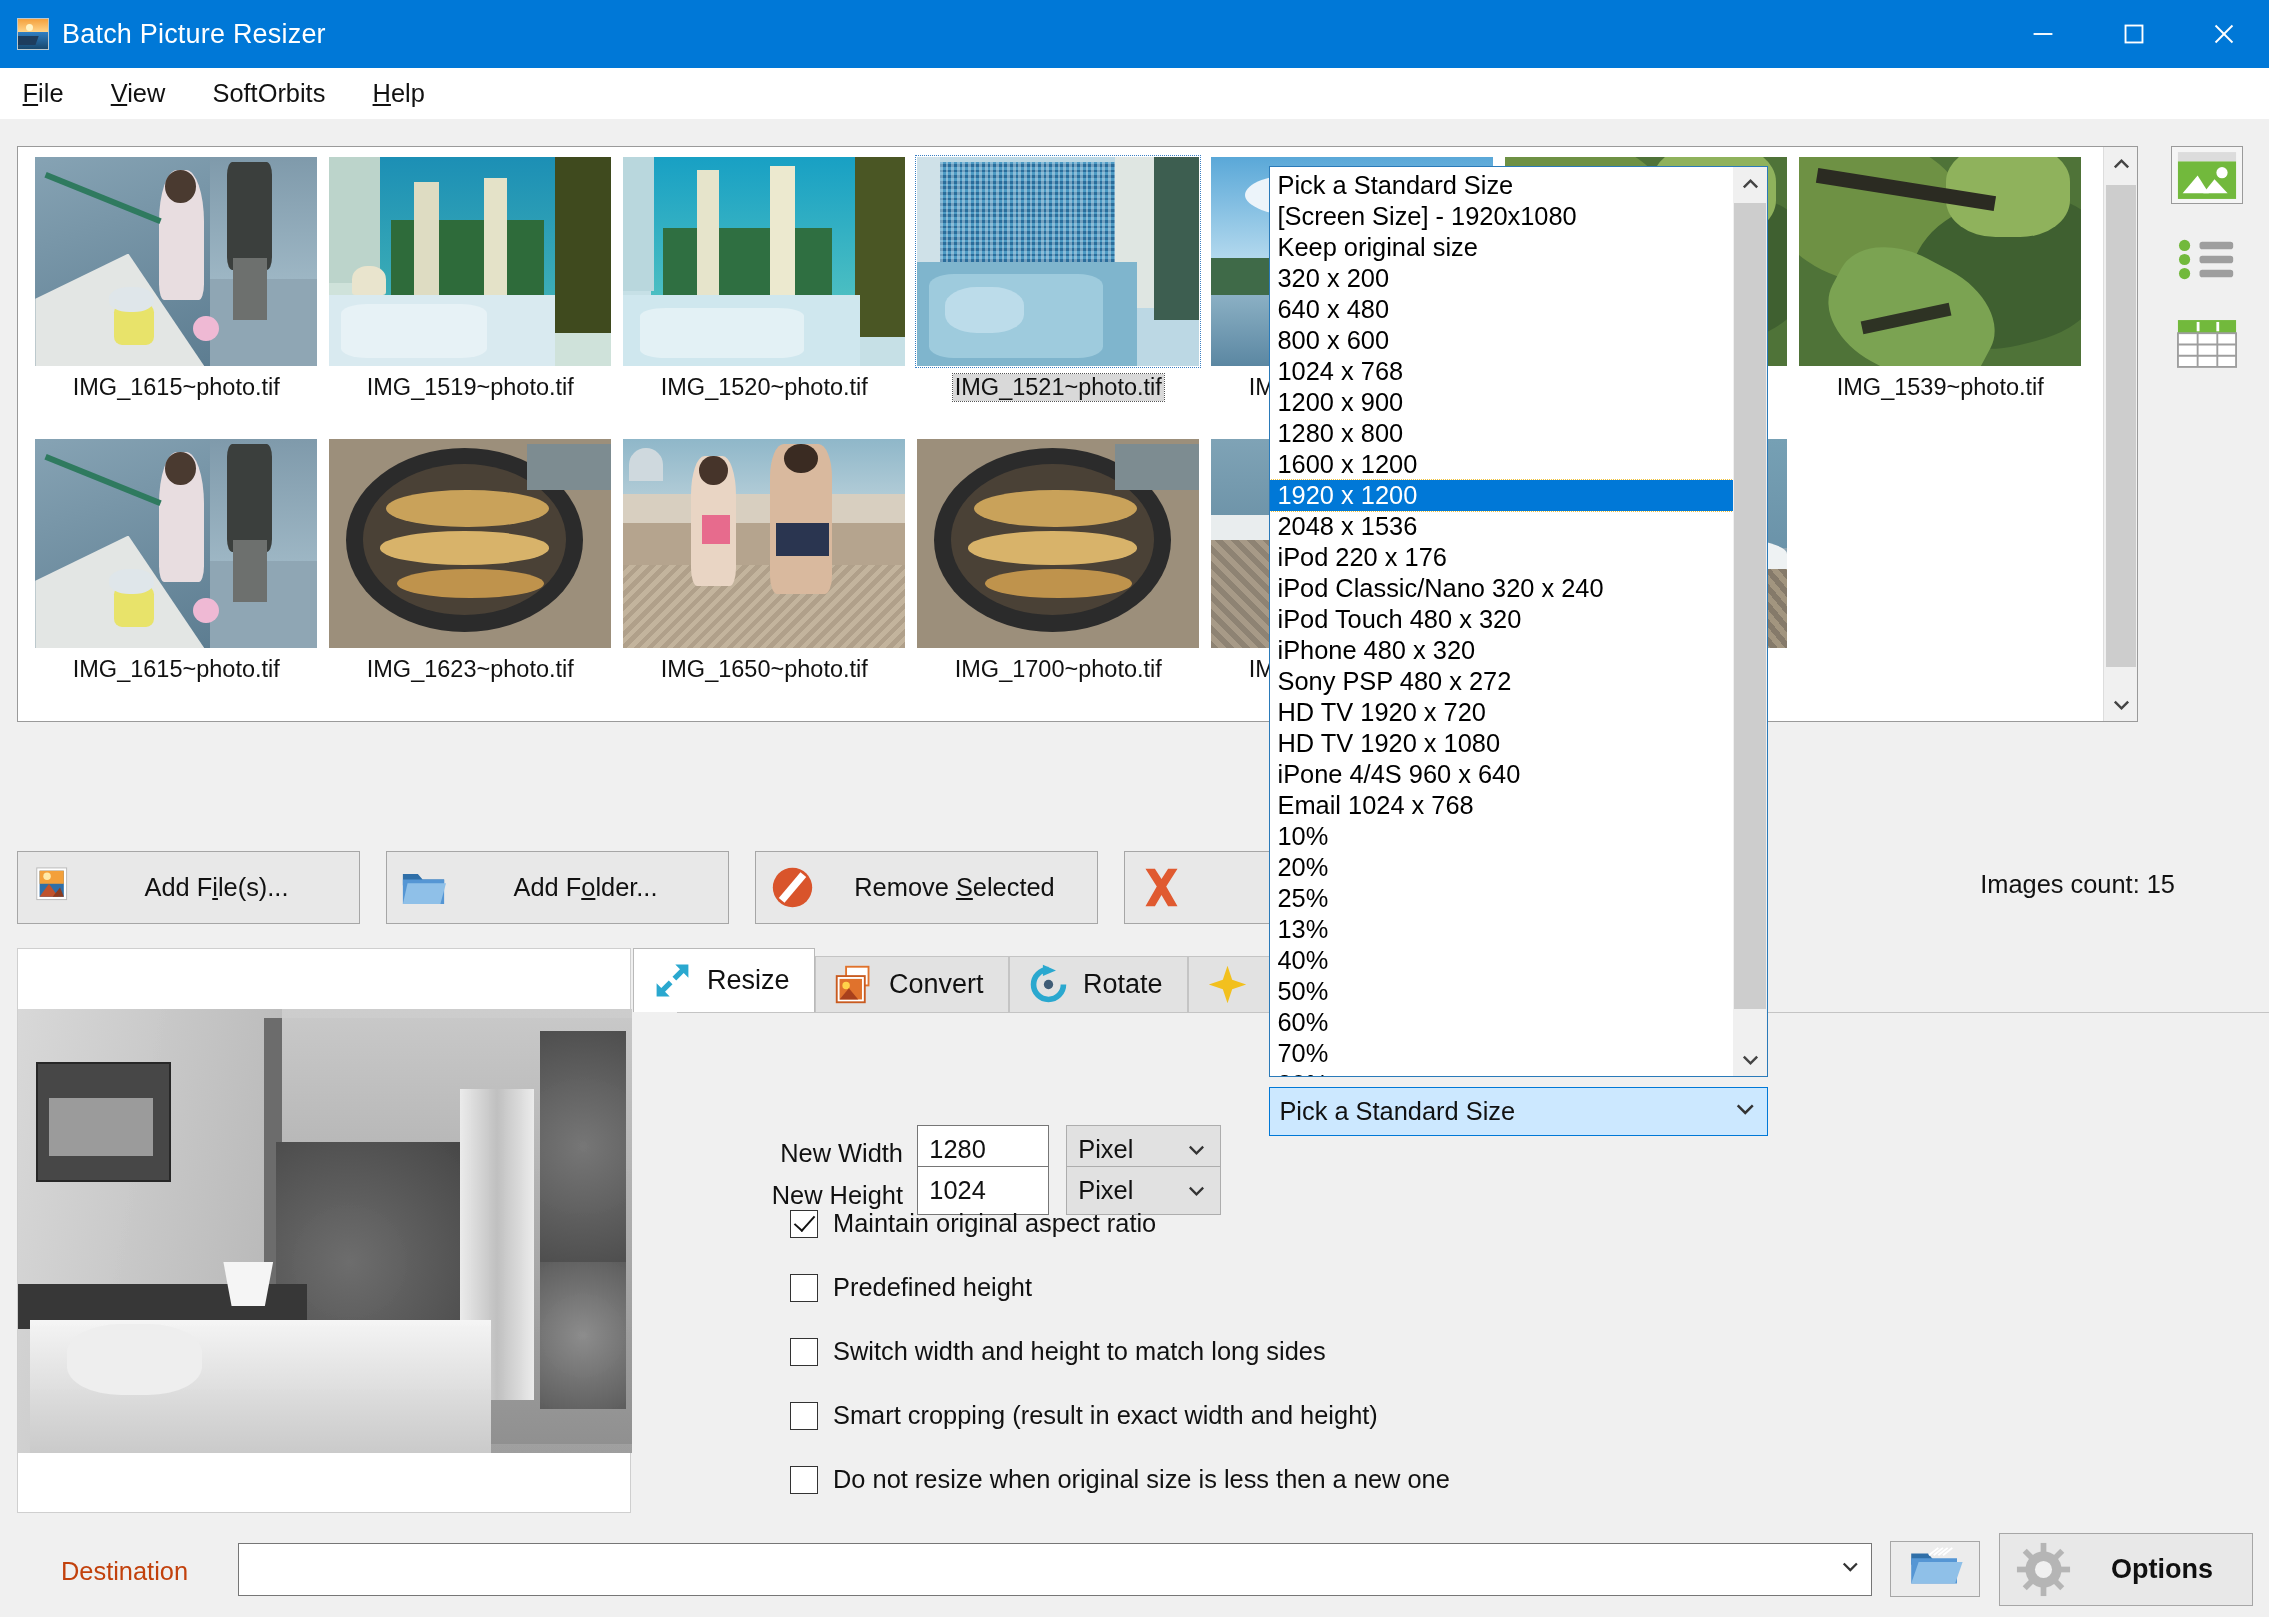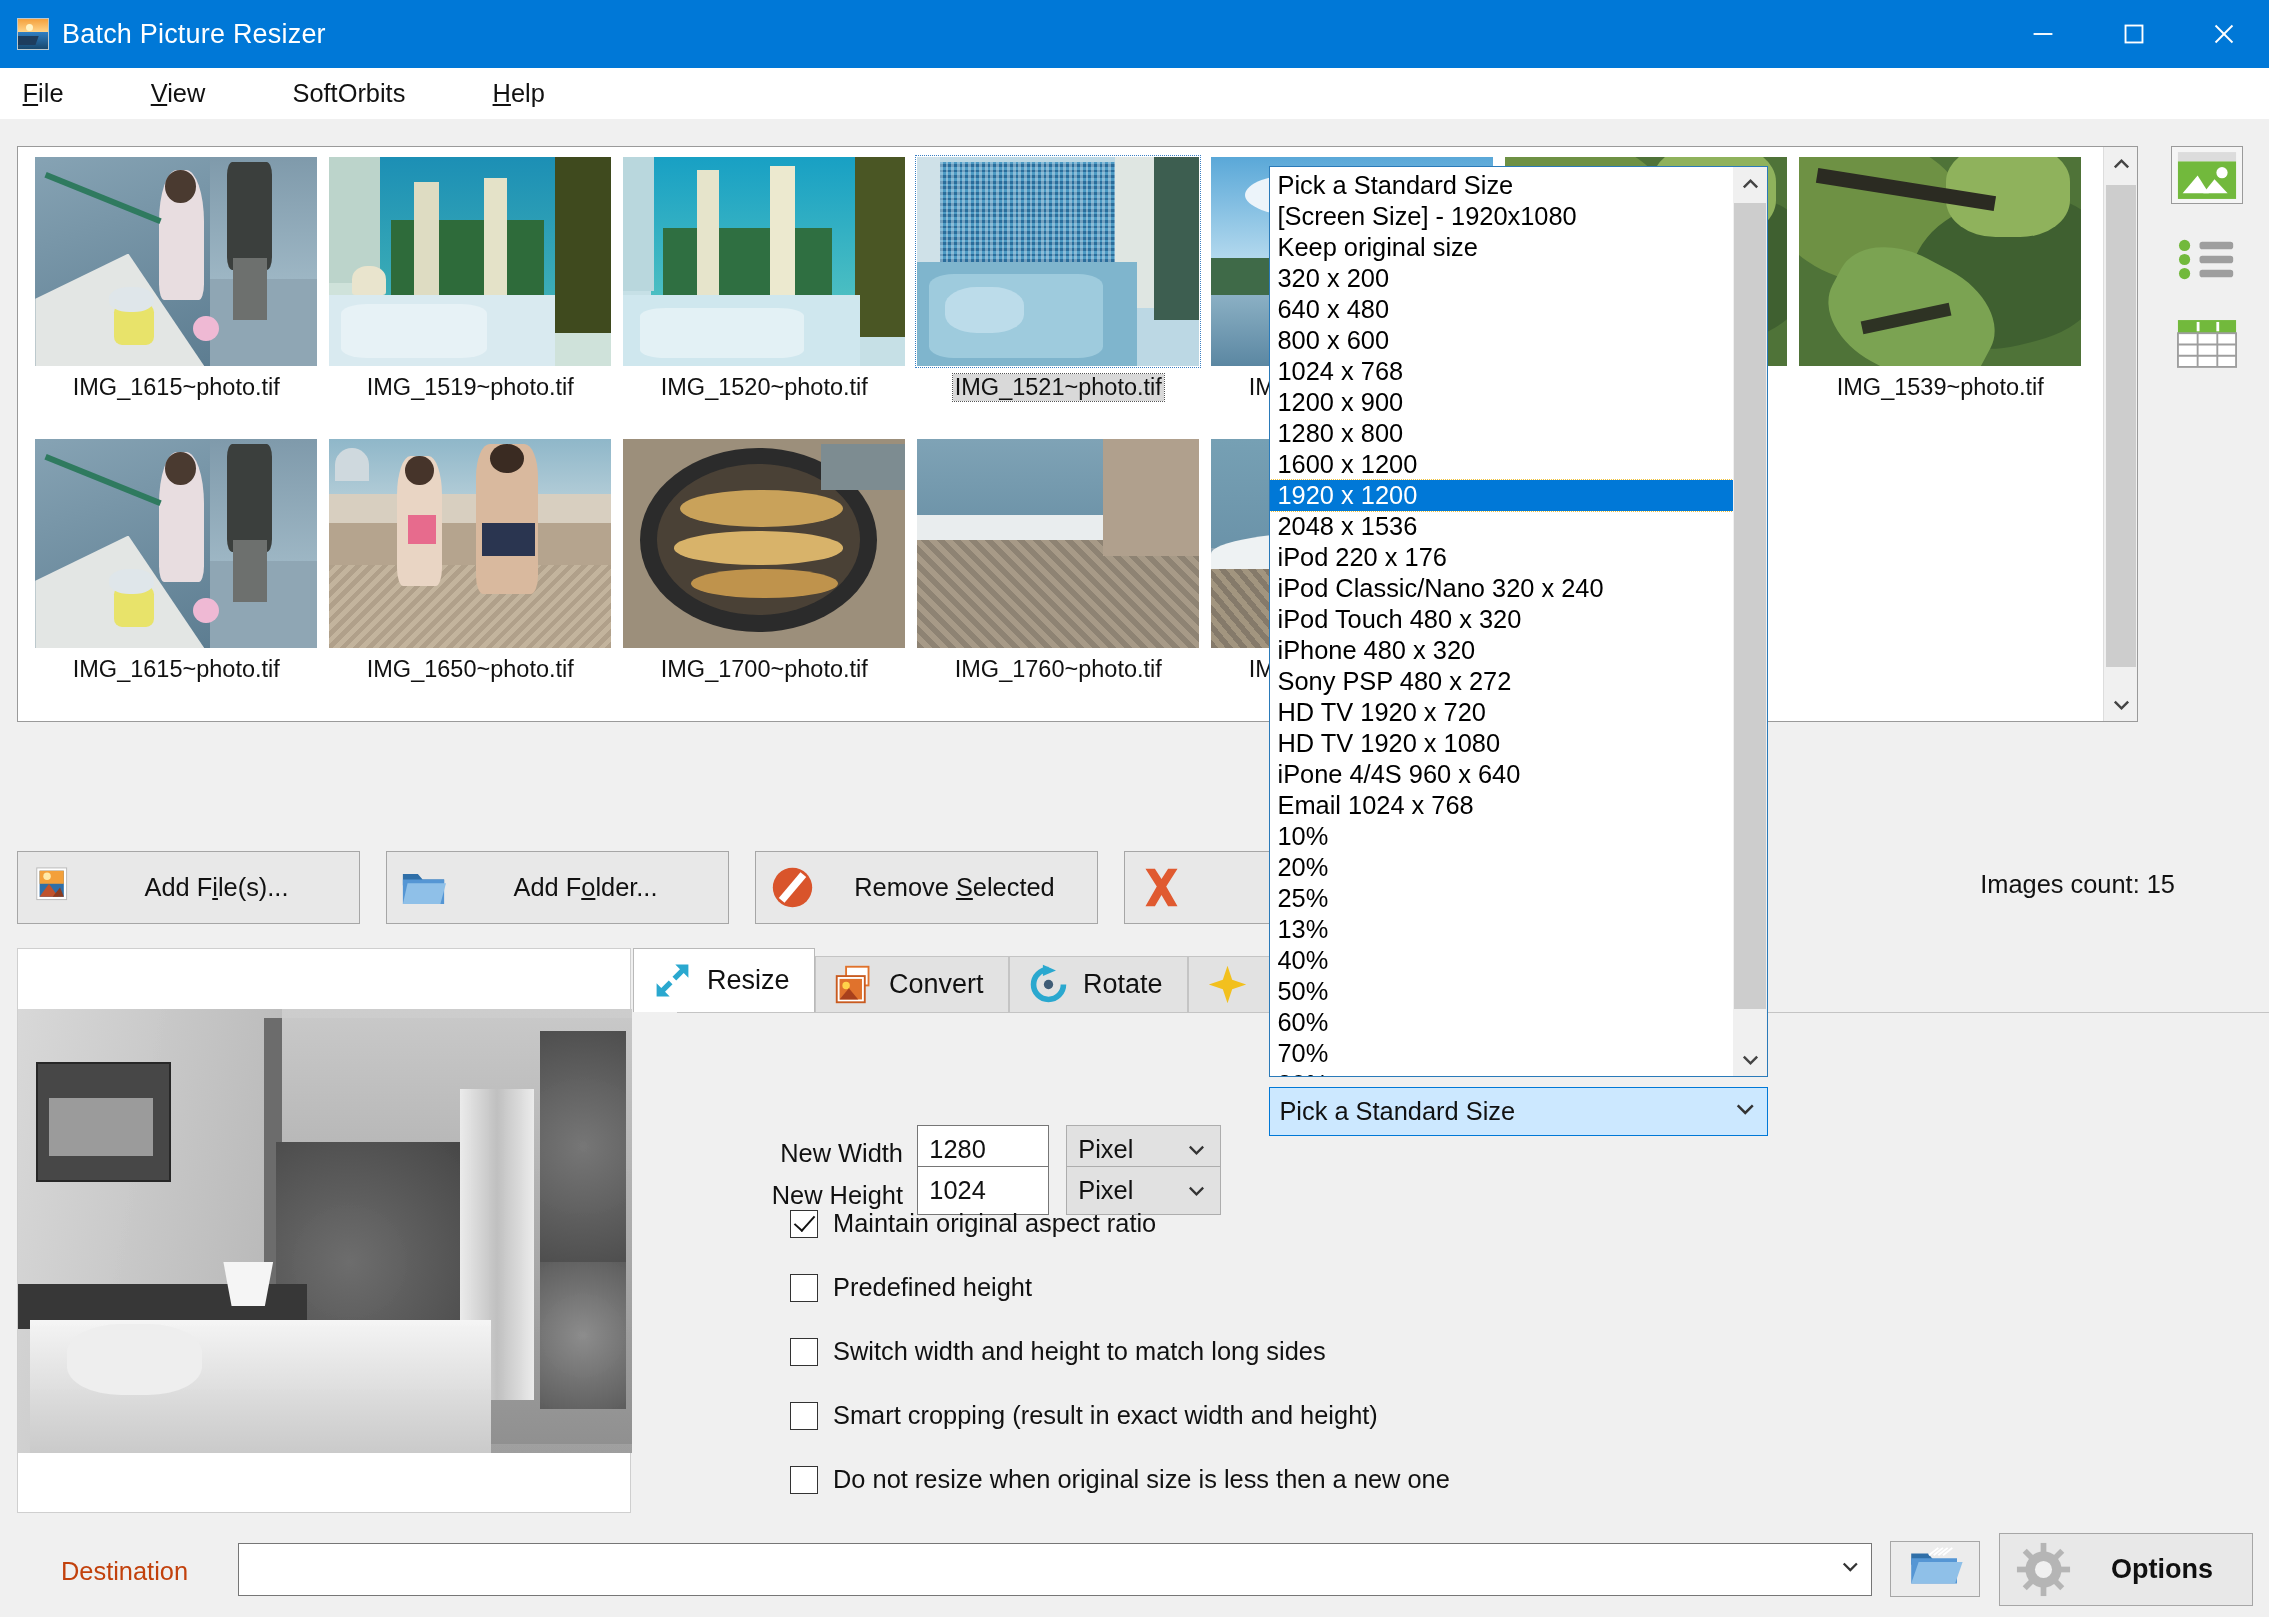--- a/index.html
+++ b/index.html
@@ -30,21 +30,21 @@
   .wbtn {
     position: absolute; top: 0; height: 68px; width: 90px;
     display: flex; align-items: center; justify-content: center;
   }
   .wbtn svg { display:block; }
   #btn-min { right: 181px; } #btn-max { right: 90px; } #btn-close { right: 0; }
 
   
   #menubar {
     position: absolute; left: 0; top: 68px; width: 2269px; height: 51px;
-    background: #fff; display: flex; align-items: center; padding-left: 17px; gap: 40px;
+    background: #fff; display: flex; align-items: center; padding-left: 17px;
   }
   .menu-item {
     font-size: 25.4px; color: #111; margin-right: 36px; padding: 3.8px 5.6px;
   }
   .menu-item u { text-decoration: underline; }
 
   
   #client {
     position: absolute; left: 0; top: 119px; width: 2269px; height: 1499px;
     background: #f0f0f0;
@@ -369,20 +369,34 @@
     <i style="left:46%;top:6%;width:11%;height:16%;background:#4a3a30;border-radius:50%"></i>
     <i style="left:68%;top:2%;width:16%;height:52%;background:#3b3f3d;border-radius:12%"></i>
     <i style="left:70%;top:48%;width:12%;height:30%;background:#6d706e"></i>
     <i style="left:28%;top:70%;width:14%;height:20%;background:#e8e36a;border-radius:20%"></i>
     <i style="left:26%;top:62%;width:16%;height:12%;background:#dfe6ea;border-radius:45%"></i>
     <i style="left:56%;top:76%;width:9%;height:12%;background:#efb9d4;border-radius:50%"></i>
     <i style="left:2%;top:18%;width:44%;height:3%;background:#2f7a5f;transform:rotate(22deg)"></i>
               </span>
             </div>
             <div class="thumb-label">IMG_1615~photo.tif</div>
+          </div>
+          <div class="thumb-cell">
+            <div class="thumb-img">
+              <span class="sc">
+                <i style="left:0;top:0;width:100%;height:100%;background:#9c8f7b"></i>
+    <i style="left:6%;top:4%;width:84%;height:88%;background:#2b2b2b;border-radius:50%"></i>
+    <i style="left:12%;top:12%;width:72%;height:72%;background:#4a4136;border-radius:50%"></i>
+    <i style="left:20%;top:24%;width:58%;height:18%;background:#c9a25a;border-radius:50%"></i>
+    <i style="left:18%;top:44%;width:60%;height:16%;background:#d8b36a;border-radius:50%"></i>
+    <i style="left:24%;top:62%;width:52%;height:14%;background:#bf934c;border-radius:50%"></i>
+    <i style="left:70%;top:2%;width:30%;height:22%;background:#7d8c91"></i>
+              </span>
+            </div>
+            <div class="thumb-label">IMG_1623~photo.tif</div>
           </div>
           <div class="thumb-cell">
             <div class="thumb-img">
               <span class="sc">
                 <i style="left:0;top:0;width:100%;height:32%;background:linear-gradient(#8fb7c9,#b7cfd9)"></i>
     <i style="left:0;top:26%;width:100%;height:16%;background:#d8cfc0"></i>
     <i style="left:0;top:40%;width:100%;height:60%;background:#b5a48e"></i>
     <i style="left:0;top:60%;width:100%;height:40%;background:repeating-linear-gradient(135deg,#b0a08a 0 4.7px,#c3b49d 4.7px 9.4px)"></i>
     <i style="left:24%;top:8%;width:16%;height:62%;background:#e9d5c4;border-radius:30% 30% 14% 14%"></i>
     <i style="left:27%;top:8%;width:10%;height:14%;background:#46342a;border-radius:50%"></i>

